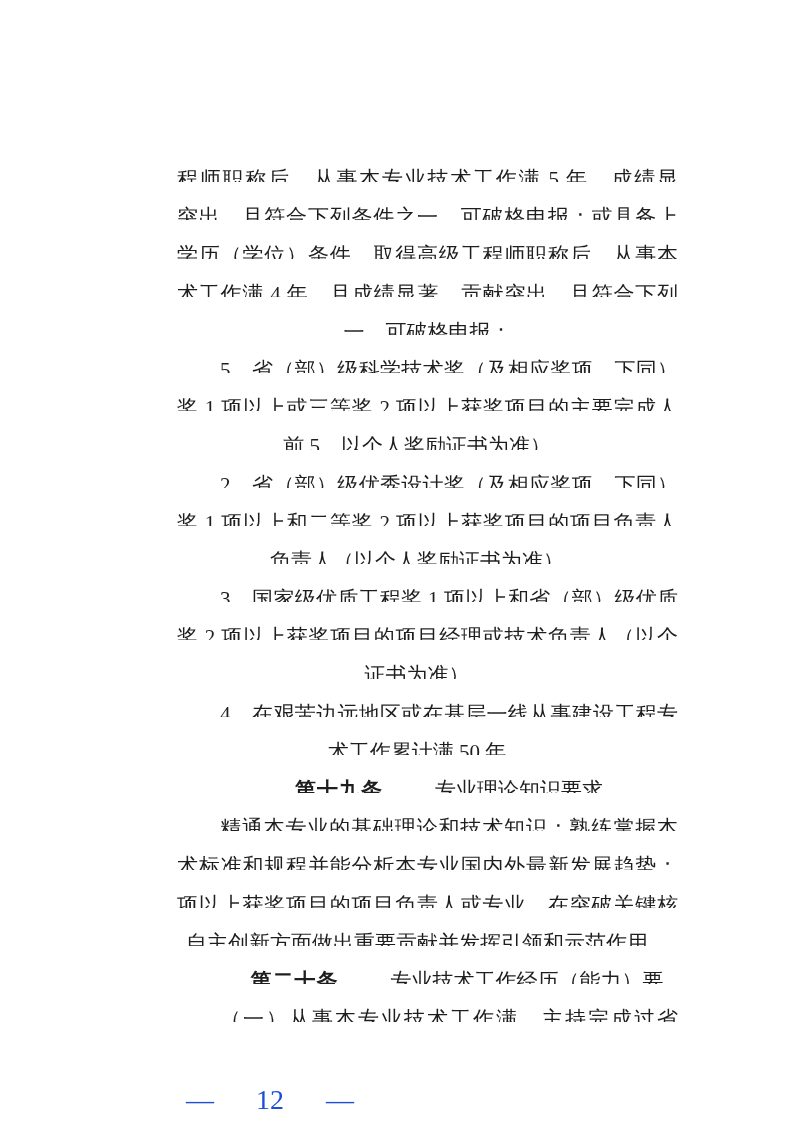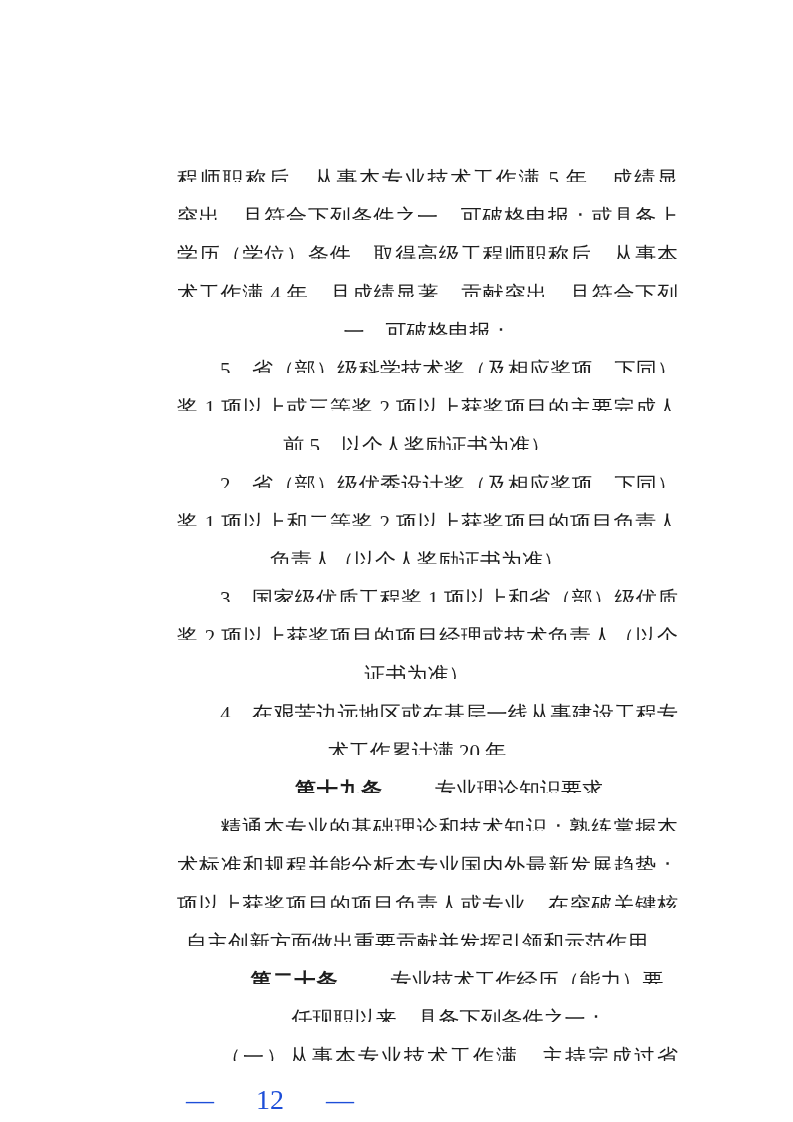--- a/index.html
+++ b/index.html
@@ -73,36 +73,35 @@
 
     <div class="line full indent">2．省（部）级优秀设计奖（及相应奖项，下同）一等</div>
     <div class="line full">奖 1 项以上和二等奖 2 项以上获奖项目的项目负责人或专业</div>
     <div class="line">负责人（以个人奖励证书为准）。</div>
 
     <div class="line full indent">3．国家级优质工程奖 1 项以上和省（部）级优质工程</div>
     <div class="line full">奖 2 项以上获奖项目的项目经理或技术负责人（以个人奖励</div>
     <div class="line">证书为准）。</div>
 
     <div class="line full indent">4．在艰苦边远地区或在基层一线从事建设工程专业技</div>
-    <div class="line">术工作累计满 20 年。</div>
+    <div class="line">术工作累计满 50 年。</div>
 
     <div class="line indent">
       <span class="article-no">第十九条</span><span>专业理论知识要求</span>
     </div>
 
     <div class="line full indent">精通本专业的基础理论和技术知识；熟练掌握本专业技</div>
     <div class="line full">术标准和规程并能分析本专业国内外最新发展趋势；在本专</div>
     <div class="line full">项以上获奖项目的项目负责人或专业，在突破关键核心技术和</div>
     <div class="line">自主创新方面做出重要贡献并发挥引领和示范作用。</div>
 
     <div class="line indent">
       <span class="article-no">第二十条</span><span>专业技术工作经历（能力）要求</span>
     </div>
 
-    <div class="line indent">任现职以来，具备下列条件之一：</div>
     <div class="line full indent">（一）从事本专业技术工作满，主持完成过省（部）级以</div>
   </div>
 
   <div class="footer">
     <span>—</span><span class="page-num">12</span><span>—</span>
   </div>
 
 </div>
 
 </body></html>

